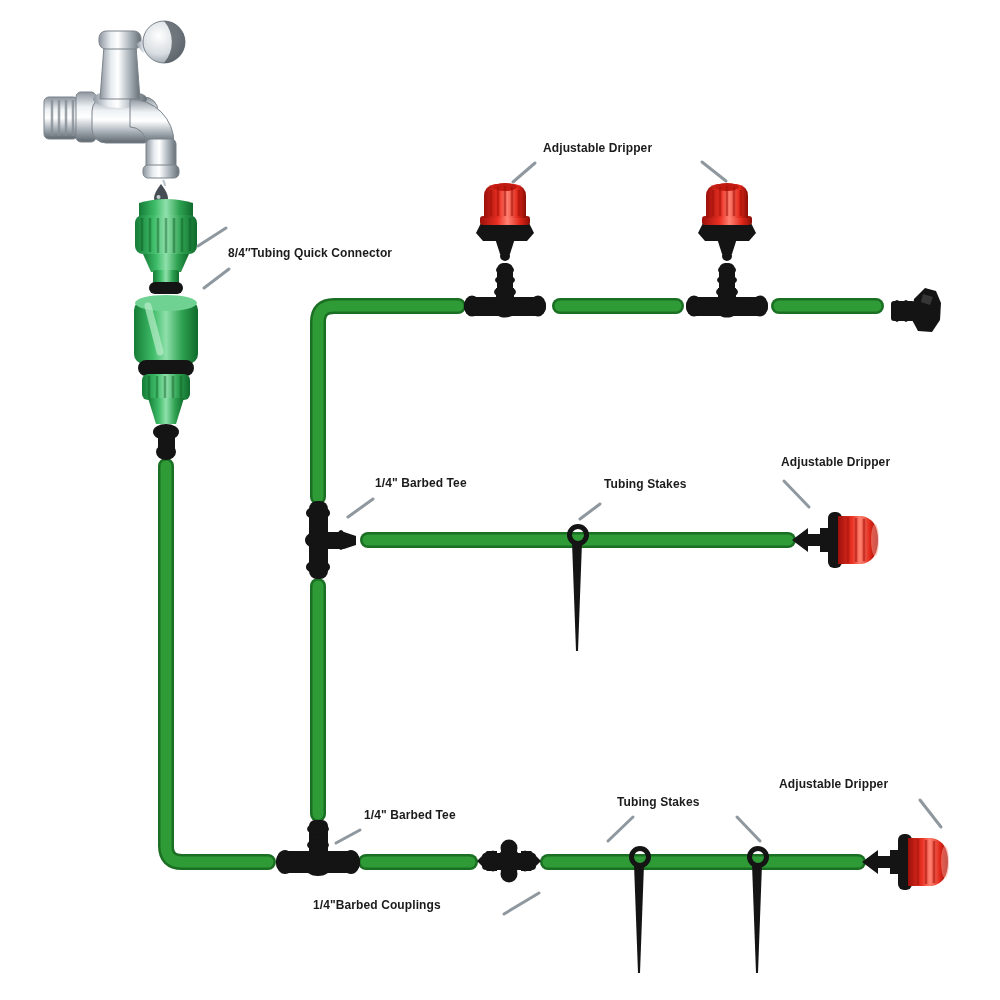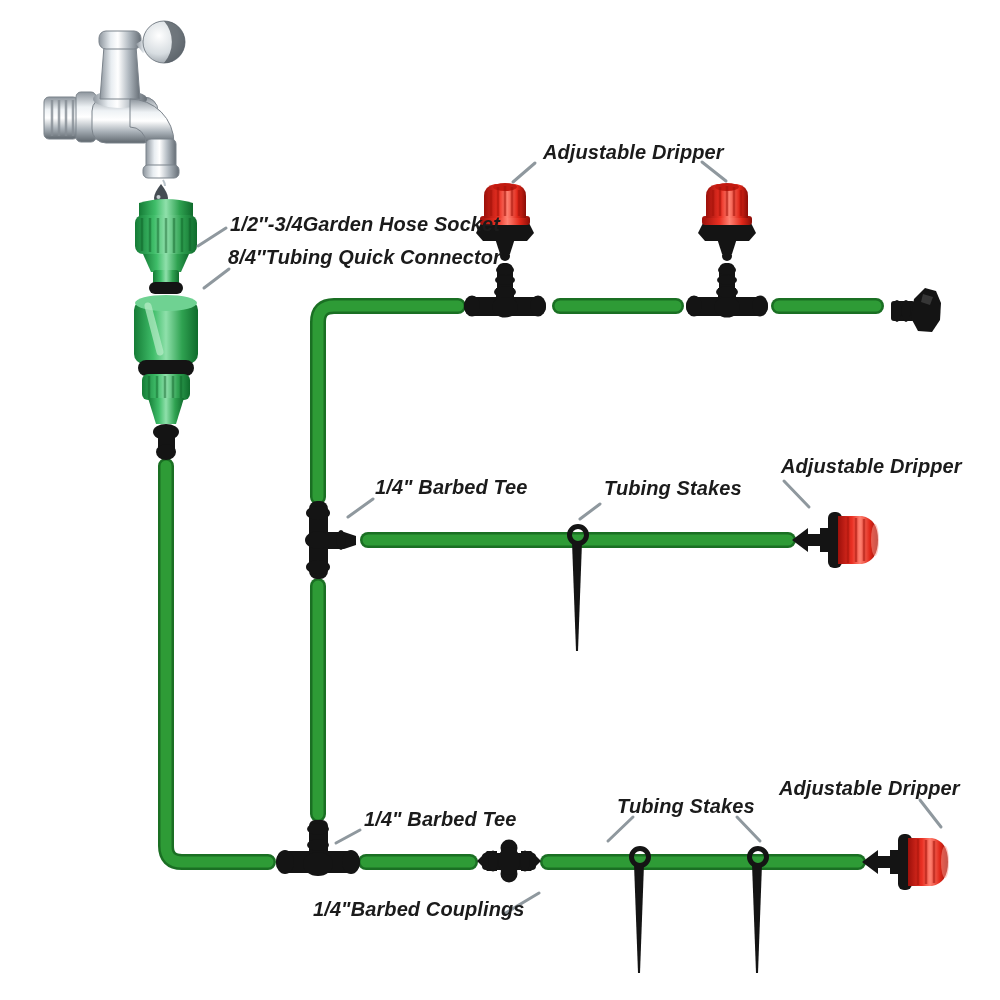--- a/index.html
+++ b/index.html
@@ -4,22 +4,22 @@
 <style>
   :root{
     --tube-green:#2e9b36; --tube-green-dark:#1a6f23; --connector-green:#35b05c;
     --dripper-red:#e8261c; --fitting-black:#141414; --pointer-gray:#8f989e;
     --label-text:#1b1b1b; --background:#ffffff; --chrome-gray:#b9c1c8;
   }
   html,body{margin:0;padding:0;background:var(--background);}
   #stage{position:relative;width:1000px;height:1000px;background:var(--background);
          font-family:"Liberation Sans", sans-serif;overflow:hidden;}
   #diagram{position:absolute;left:0;top:0;}
-  .lbl{position:absolute;font-size:20px;font-weight:600;color:var(--label-text);
-       white-space:nowrap;letter-spacing:.1px;font-style:italic;}
+  .lbl{position:absolute;font-size:12px;font-weight:600;color:var(--label-text);
+       white-space:nowrap;letter-spacing:.1px;}
   .lbl-hose-socket{left:230px;top:213px}
   .lbl-quick-connector{left:228px;top:246px}
   .lbl-dripper-top{left:543px;top:141px}
   .lbl-tee-mid{left:375px;top:476px}
   .lbl-stakes-mid{left:604px;top:477px}
   .lbl-dripper-mid{left:781px;top:455px}
   .lbl-dripper-bottom{left:779px;top:777px}
   .lbl-stakes-bottom{left:617px;top:795px}
   .lbl-tee-bottom{left:364px;top:808px}
   .lbl-couplings{left:313px;top:898px}
@@ -247,21 +247,20 @@
       <path class="ptr" d="M600 504 L580 519"></path>
       <path class="ptr" d="M784 481 L809 507"></path>
       <path class="ptr" d="M360 830 L336 843"></path>
       <path class="ptr" d="M633 817 L608 841"></path>
       <path class="ptr" d="M737 817 L760 841"></path>
       <path class="ptr" d="M920 800 L941 827"></path>
       <path class="ptr" d="M504 914 L539 893"></path>
     </g>
   </svg>
 
-  <div class="lbl lbl-hose-socket">1/2″-3/4Garden Hose Socket</div>
   <div class="lbl lbl-quick-connector">8/4″Tubing Quick Connector</div>
   <div class="lbl lbl-dripper-top">Adjustable Dripper</div>
   <div class="lbl lbl-tee-mid">1/4" Barbed Tee</div>
   <div class="lbl lbl-stakes-mid">Tubing Stakes</div>
   <div class="lbl lbl-dripper-mid">Adjustable Dripper</div>
   <div class="lbl lbl-dripper-bottom">Adjustable Dripper</div>
   <div class="lbl lbl-stakes-bottom">Tubing Stakes</div>
   <div class="lbl lbl-tee-bottom">1/4" Barbed Tee</div>
   <div class="lbl lbl-couplings">1/4"Barbed Couplings</div>
 </div>

